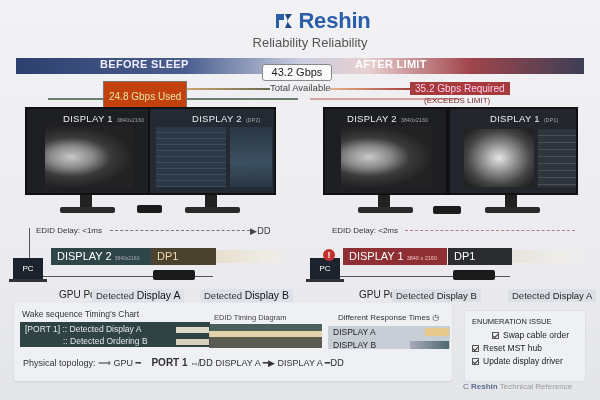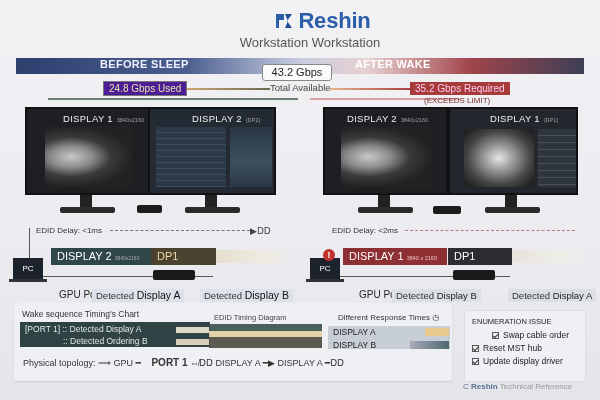--- a/index.html
+++ b/index.html
@@ -20,21 +20,21 @@
   .subtitle { left: 0; top: 35px; width: 600px; text-align: center; font-size: 13px; color: #555; padding-left: 20px; }
 
   
   .banner { left: 16px; top: 58px; width: 568px; height: 16px;
     background: linear-gradient(90deg, #2d3f6d 0%, #4b5f8f 30%, #c8cde0 50%, #e8d0d0 62%, #a0454b 80%, #3c3f55 100%); }
   .banner-left { left: 100px; top: 58px; font-size: 11px; font-weight: bold; color: #eef; letter-spacing: 0.3px; }
   .banner-right { left: 355px; top: 58px; font-size: 11px; font-weight: bold; color: #fff; letter-spacing: 0.3px; }
   .total-box { left: 262px; top: 64px; width: 70px; height: 17px; border: 1px solid #888; border-radius: 3px; background: #fbfbfb; font-size: 11px; text-align: center; line-height: 15px; color: #222; }
   .total-label { left: 270px; top: 82px; font-size: 9.5px; color: #444; }
 
-  .used-box { left: 103px; top: 81px; background: #4c1d95; color: #e8e3a8; font-size: 10px; padding: 1px 5px; border: 1px solid #777; }
+  .used-box { left: 103px; top: 81px; background: #c2410c; color: #e8e3a8; font-size: 10px; padding: 9px 5px; border: 1px solid #777; }
   .required-box { left: 410px; top: 82px; background: #a73a3a; color: #fce; font-size: 10px; padding: 1px 5px; }
   .exceeds { left: 424px; top: 96px; font-size: 8px; color: #7a2a2a; }
   .bw-line { height: 2px; }
 
   
   .monitor { background: #1d1f23; border: 2px solid #111; }
   .screen-title { font-size: 9.5px; color: #eee; position: absolute; top: 4px; letter-spacing: 0.3px; }
   .screen-title small { font-size: 5px; color: #aaa; margin-left: 4px; }
   .xray { position: absolute; background: radial-gradient(ellipse at 30% 50%, #c9c9c9 0%, #888 25%, #3a3a3a 45%, #222 70%), radial-gradient(ellipse at 70% 50%, #c9c9c9 0%, #777 25%, #333 50%); }
   .stand-neck { background: #222; }
@@ -71,25 +71,25 @@
 
 <div class="abs title">
   <span class="brand">
     <svg class="brand-icon" viewBox="0 0 18 18">
       <path d="M1 2 L9 2 L9 8 L4 8 L4 16 L1 16 Z" fill="#2a5ea8"></path>
       <path d="M10 2 L17 2 L12 9 L17 16 L10 16 L13 9 Z" fill="#1e4c8f"></path>
     </svg>
     <span>Reshin</span>
   </span>
 </div>
-<div class="abs subtitle">Workstation Workstation</div>
+<div class="abs subtitle">Reliability Reliability</div>
 
 <div class="abs banner"></div>
 <div class="abs banner-left">BEFORE SLEEP</div>
-<div class="abs banner-right">AFTER WAKE</div>
+<div class="abs banner-right">AFTER LIMIT</div>
 
 <div class="abs total-box">43.2 Gbps</div>
 <div class="abs total-label">Total Available</div>
 <div class="abs bw-line" style="left:165px;top:88px;width:105px;background:linear-gradient(90deg,#e4b57a,#6a6a50);"></div>
 <div class="abs bw-line" style="left:330px;top:88px;width:80px;background:linear-gradient(90deg,#e6b48a,#a64040);"></div>
 <div class="abs bw-line" style="left:48px;top:98px;width:250px;background:#6d7f6d;"></div>
 <div class="abs bw-line" style="left:310px;top:98px;width:150px;background:#d8a3a3;"></div>
 <div class="abs used-box">24.8 Gbps Used</div>
 <div class="abs required-box">35.2 Gbps Required</div>
 <div class="abs exceeds">(EXCEEDS LIMIT)</div>

